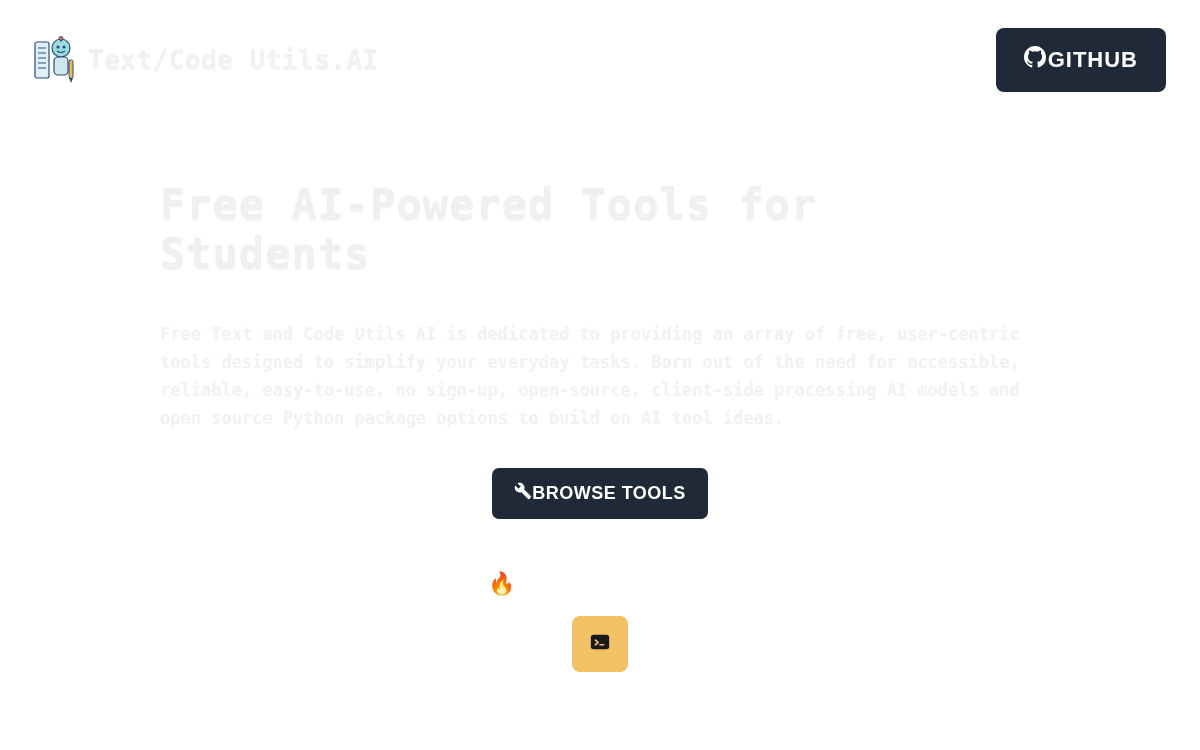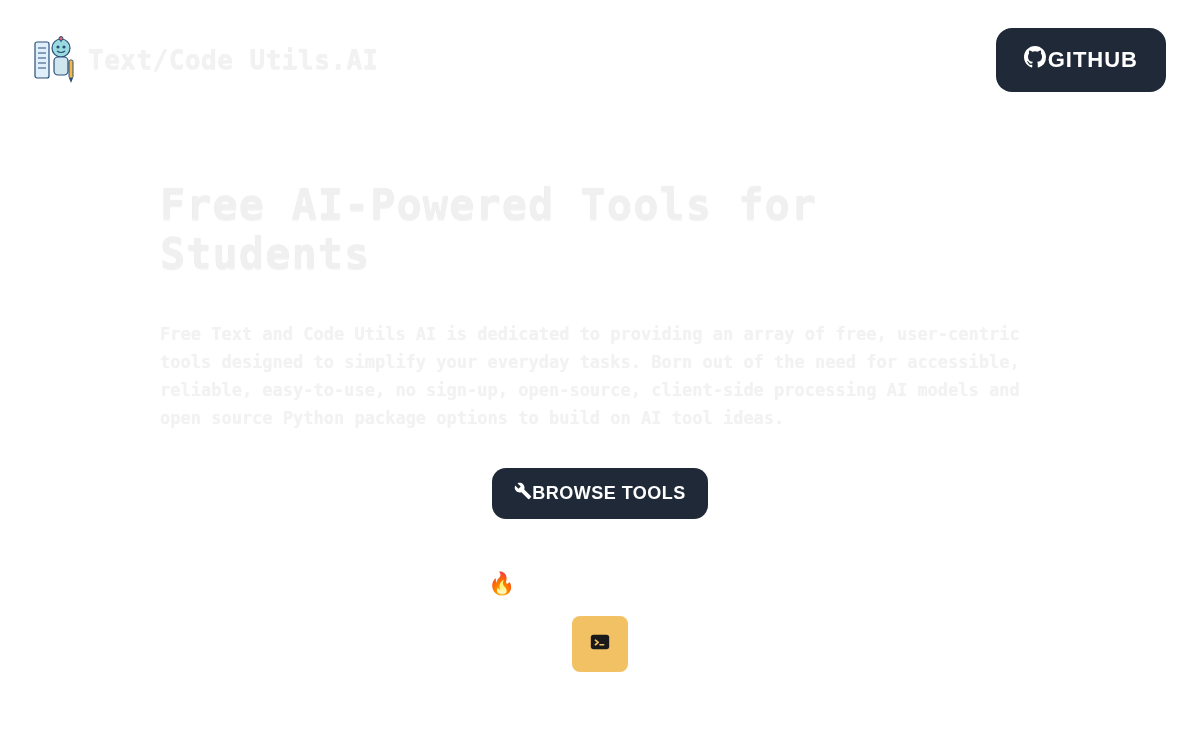--- a/index.html
+++ b/index.html
@@ -46,21 +46,21 @@
     .github-btn {
       display: inline-flex;
       align-items: center;
       gap: 2px;
       background: #1f2937;
       color: #ffffff;
       font-size: 22px;
       font-weight: 600;
       letter-spacing: 1px;
       padding: 18px 28px;
-      border-radius: 16px;
+      border-radius: 8px;
       border: none;
       cursor: pointer;
     }
     .github-btn svg {
       width: 22px;
       height: 22px;
       fill: #ffffff;
     }
 
     .hero {
@@ -92,21 +92,21 @@
     .browse-btn {
       display: inline-flex;
       align-items: center;
       gap: 0;
       background: #1f2937;
       color: #ffffff;
       font-size: 18px;
       font-weight: 600;
       letter-spacing: 0.5px;
       padding: 14px 22px;
-      border-radius: 14px;
+      border-radius: 7px;
       border: none;
       cursor: pointer;
     }
     .browse-btn svg {
       width: 18px;
       height: 18px;
       fill: #ffffff;
     }
 
     .section {

